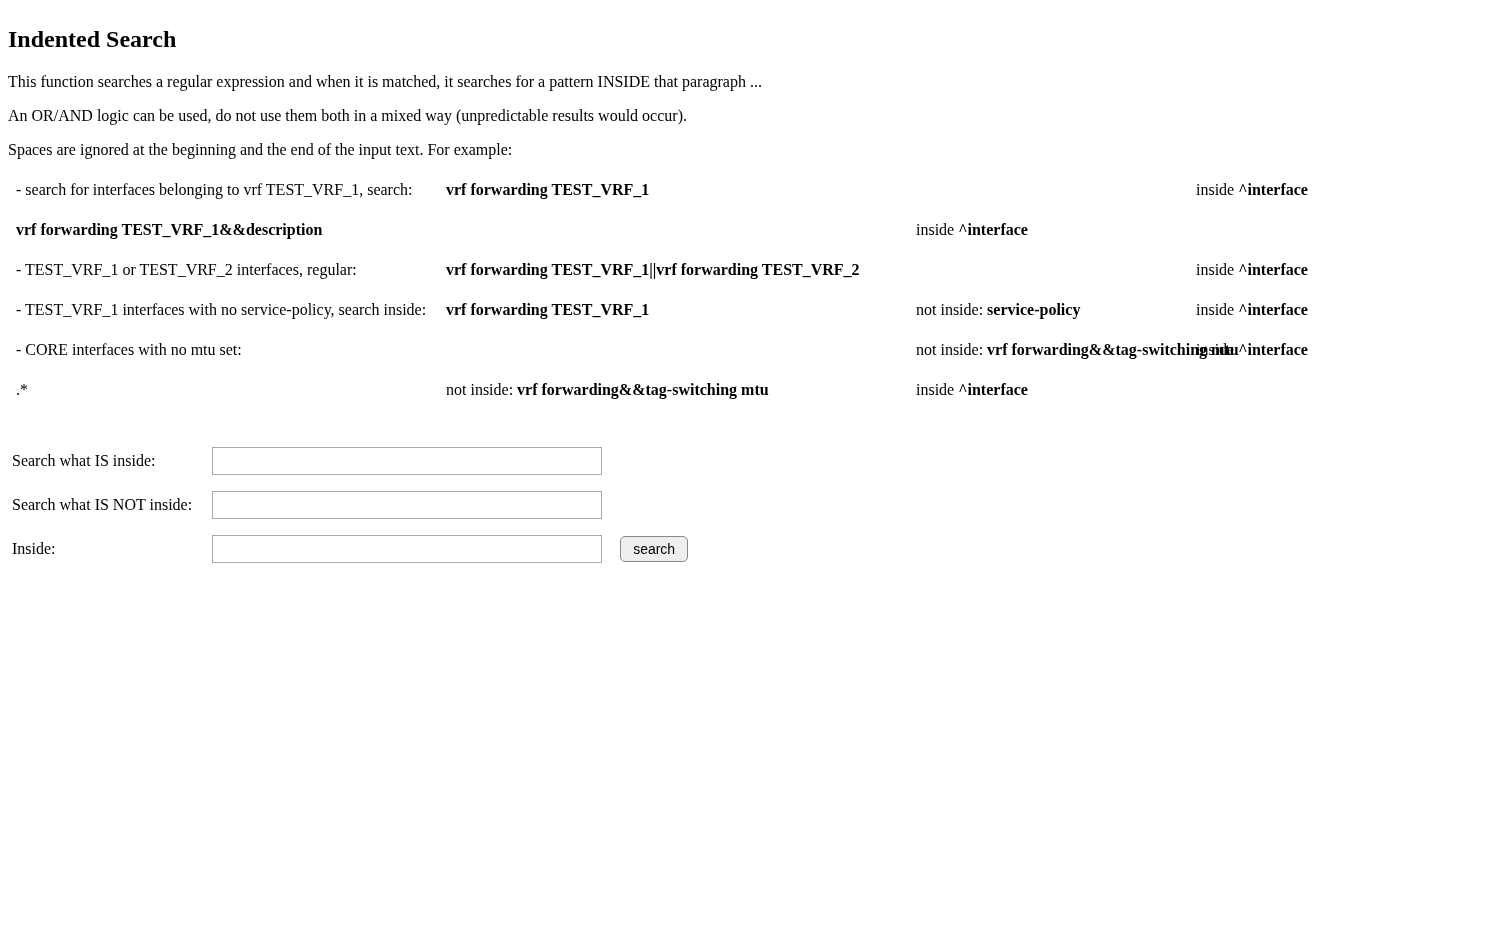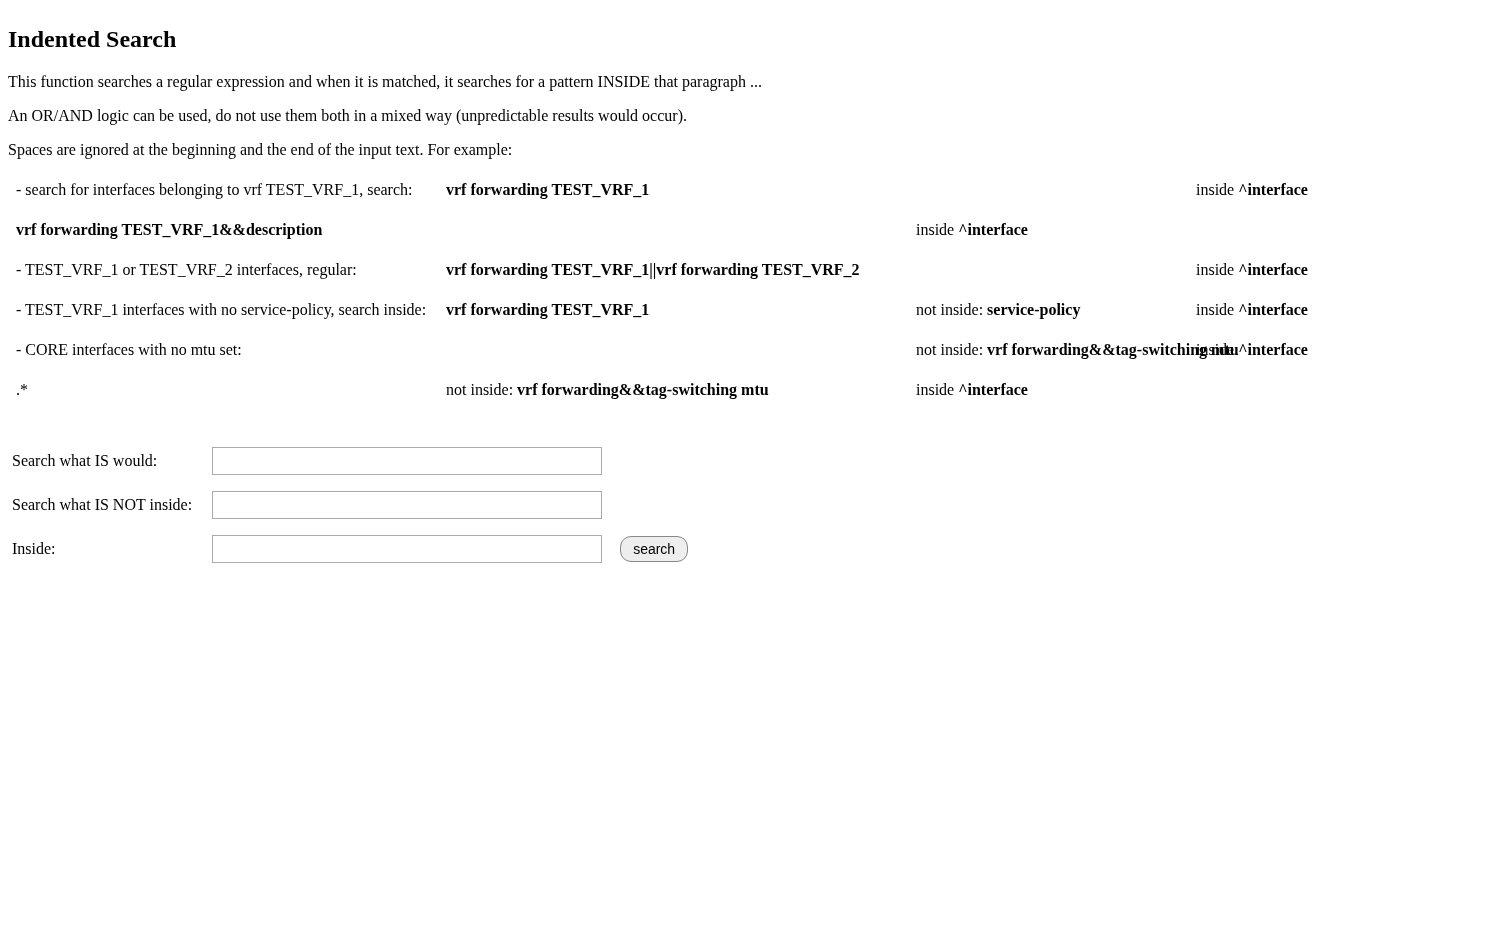--- a/index.html
+++ b/index.html
@@ -54,21 +54,21 @@
       padding: 2px 4px;
       font-family: inherit;
       font-size: 14px;
     }
     button.search-btn {
       font-family: Arial, sans-serif;
       font-size: 14px;
       padding: 4px 12px;
       background: #eee;
       border: 1px solid #888;
-      border-radius: 11px;
+      border-radius: 5px;
       cursor: pointer;
       margin-left: 10px;
     }
     .annotation-block {
       position: relative;
       margin-top: 30px;
     }
     .arrow {
       position: absolute;
       left: 110px;
@@ -135,21 +135,21 @@
     <span class="col2">.*</span>
     <span class="col3"><span>not inside:</span> <span class="bold">vrf forwarding&amp;&amp;tag-switching mtu</span></span>
     <span class="col4"><span>inside</span> <span class="bold">^interface</span></span>
   </div>
 
 </div>
 
 <table class="form-table">
   <tbody>
       <tr>
-    <td class="label-cell">Search what IS would:</td>
+    <td class="label-cell">Search what IS inside:</td>
     <td><input type="text" style=""></td>
     <td></td>
   </tr>
   <tr>
     <td class="label-cell">Search what IS NOT inside:</td>
     <td><input type="text" style=""></td>
     <td></td>
   </tr>
   <tr>
     <td class="label-cell">Inside:</td>

